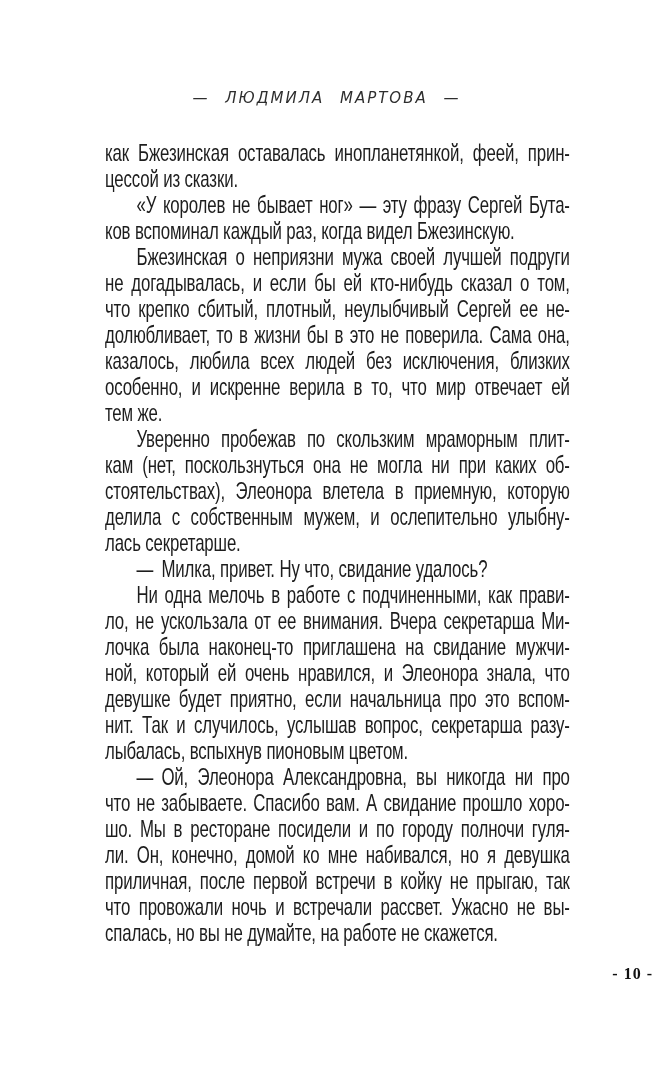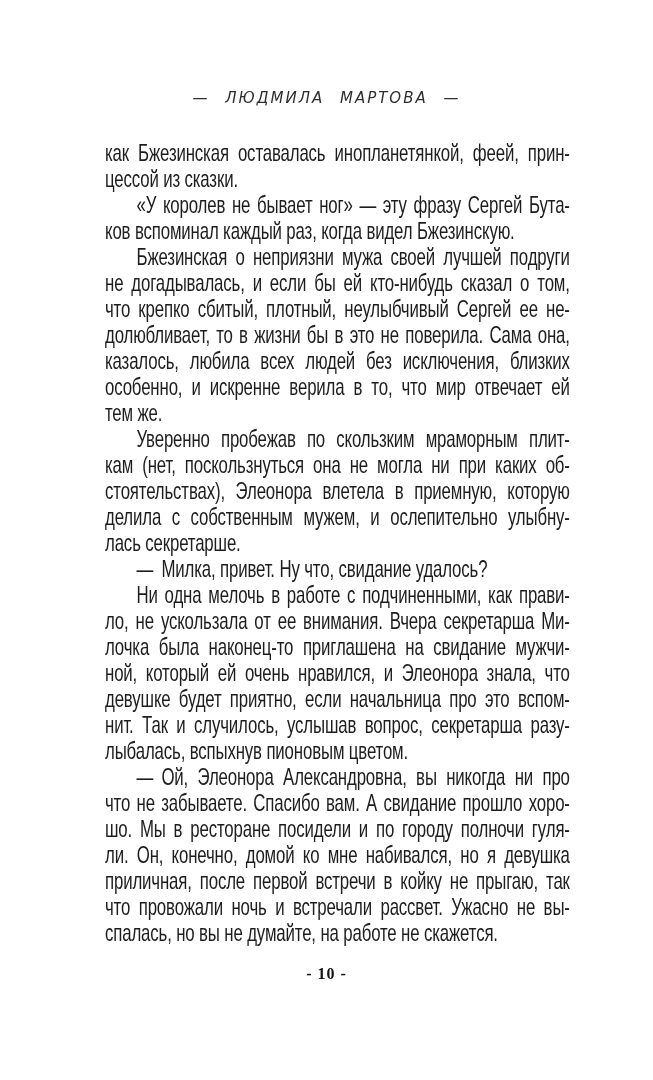--- a/index.html
+++ b/index.html
@@ -52,21 +52,21 @@
     text-align-last: left;
   }
   .line.indent {
     text-indent: 45px;
   }
   .page-number {
     position: absolute;
     top: 965px;
     left: 0;
     width: 653px;
-    text-align: center;
+    text-align: right;
     font-family: "Liberation Serif", serif;
     font-weight: bold;
     font-size: 16px;
     letter-spacing: 1px;
     color: #111111;
   }
 </style>
 </head>
 <body>
 

